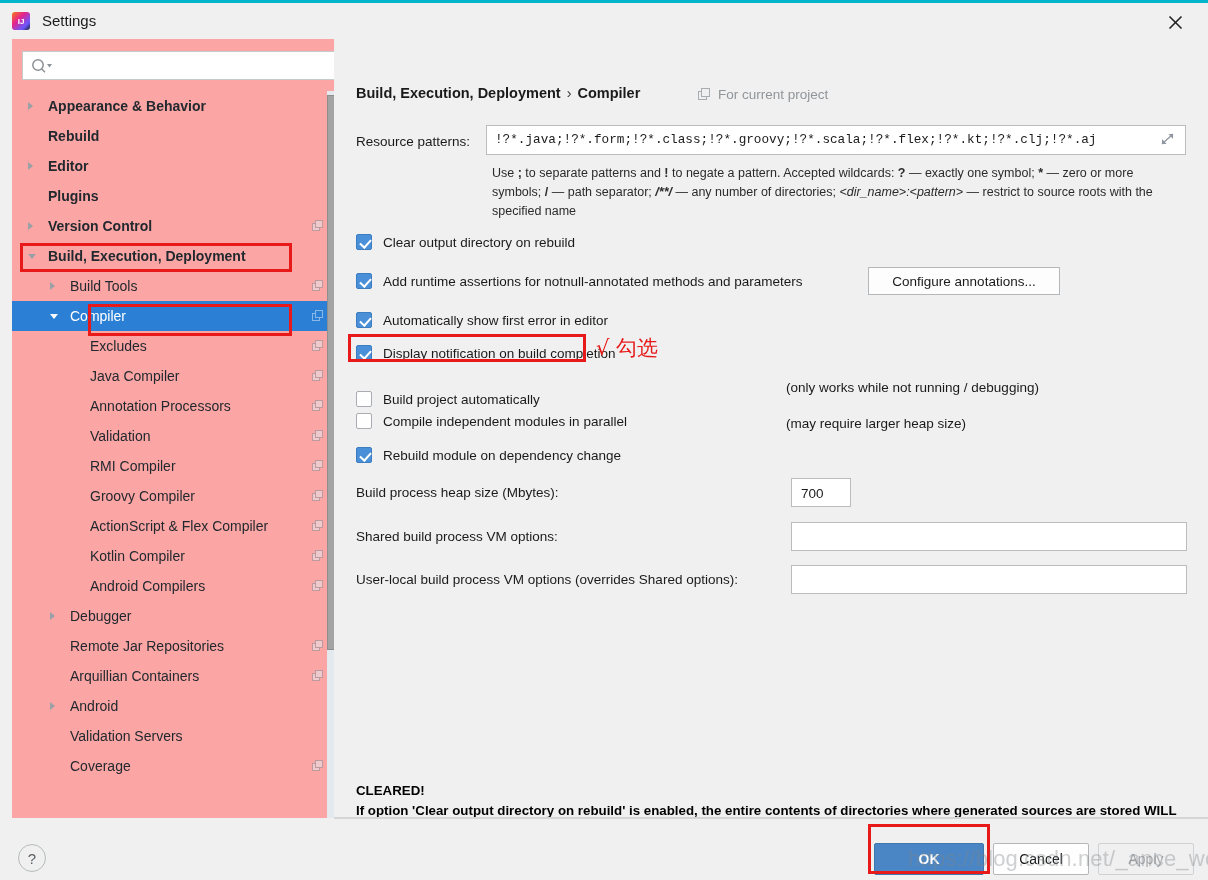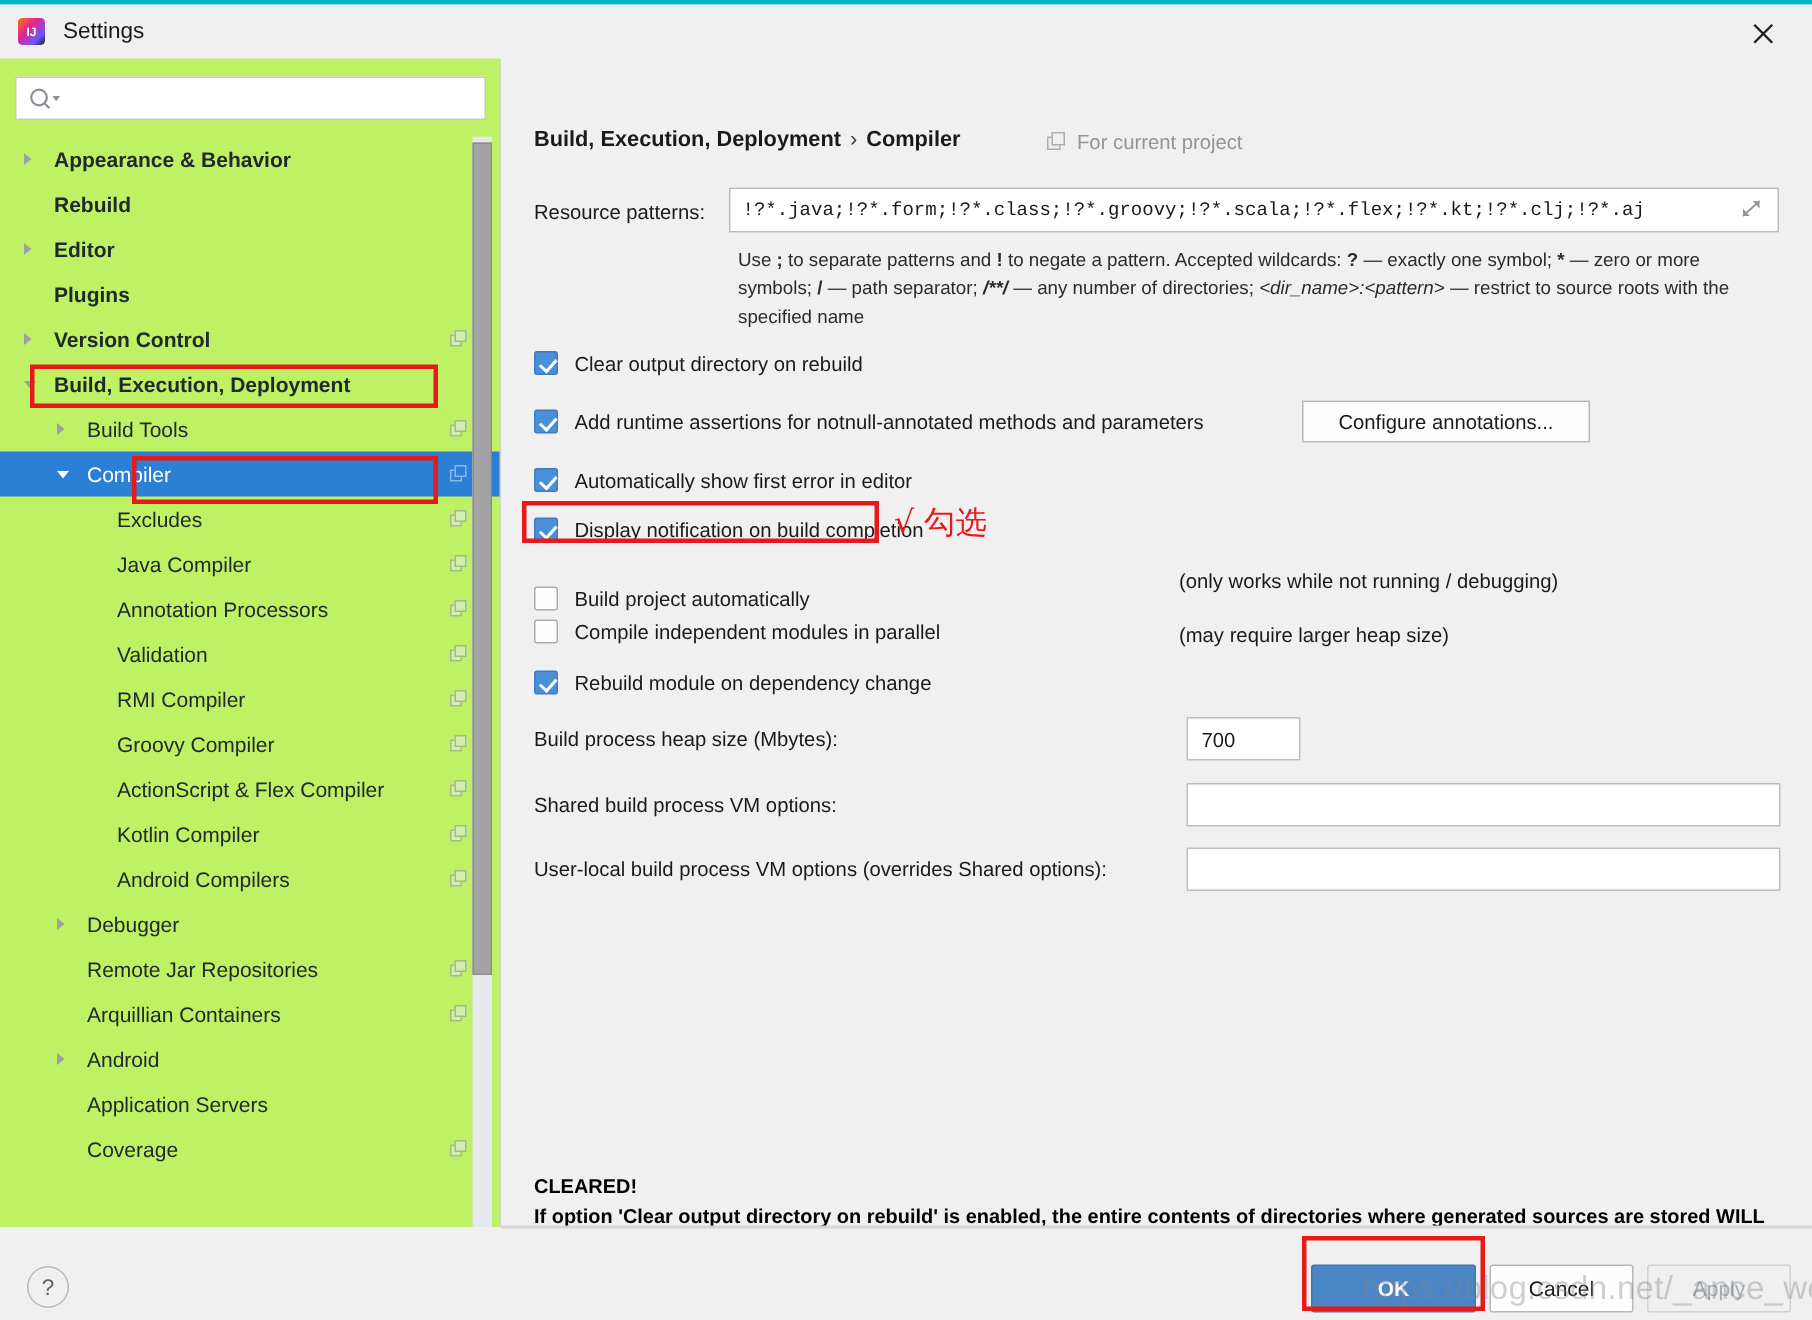--- a/index.html
+++ b/index.html
@@ -47,23 +47,23 @@
   #close-btn {
     position: absolute; right: 10px; top: 4px;
     width: 46px; height: 30px;
     display: flex; align-items: center; justify-content: center;
     cursor: pointer;
   }
   #close-btn svg { display: block; }
 
   
   #sidebar {
-    position: absolute; left: 0; top: 36px;
+    position: absolute; left: 12px; top: 36px;
     width: 334px; bottom: 62px;
-    background: #bef264;
+    background: #fca5a5;
     overflow: hidden;
   }
   #search-wrap {
     position: absolute; left: 10px; top: 12px;
     width: 314px; height: 29px;
     background: #fff;
     border: 1px solid #c4c9cc;
   }
   #search-icon {
     position: absolute; left: 8px; top: 6px;
@@ -227,21 +227,21 @@
     background: #fdfdfd; border: 1px solid #b4b8bb;
     font-size: 13.5px; color: #1a1a1a;
     cursor: pointer;
     font-family: "Liberation Sans", sans-serif;
   }
 
   .input-box {
     position: absolute;
     background: #fff; border: 1px solid #b9bdc0;
   }
-  #heap-box { left: 457px; top: 439px; width: 76px; height: 29px; }
+  #heap-box { left: 457px; top: 439px; width: 60px; height: 29px; }
   #heap-value {
     position: absolute; left: 7px; top: 6px;
     font-size: 13.5px; color: #1a1a1a;
     border: 0; outline: none; background: transparent; width: 46px;
     font-family: "Liberation Sans", sans-serif;
   }
   #shared-box { left: 457px; top: 483px; width: 396px; height: 29px; }
   #userlocal-box { left: 457px; top: 526px; width: 396px; height: 29px; }
   .plain-input {
     position: absolute; left: 6px; top: 5px; right: 5px; height: 18px;
@@ -484,21 +484,21 @@
           <span class="copy-icon">
             <i class="b"></i>
             <i class="f"></i>
           </span>
         </div>
         <div class="tree-item lvl1">
           <span class="arrow"></span>
           <span class="label">Android</span>
         </div>
         <div class="tree-item lvl1">
-          <span class="label">Application Servers</span>
+          <span class="label">Validation Servers</span>
         </div>
         <div class="tree-item lvl1">
           <span class="label">Coverage</span>
           <span class="copy-icon">
             <i class="b"></i>
             <i class="f"></i>
           </span>
         </div>
         <div id="tree-scrollbar-track"></div>
       <div id="tree-scrollbar-thumb"></div>

